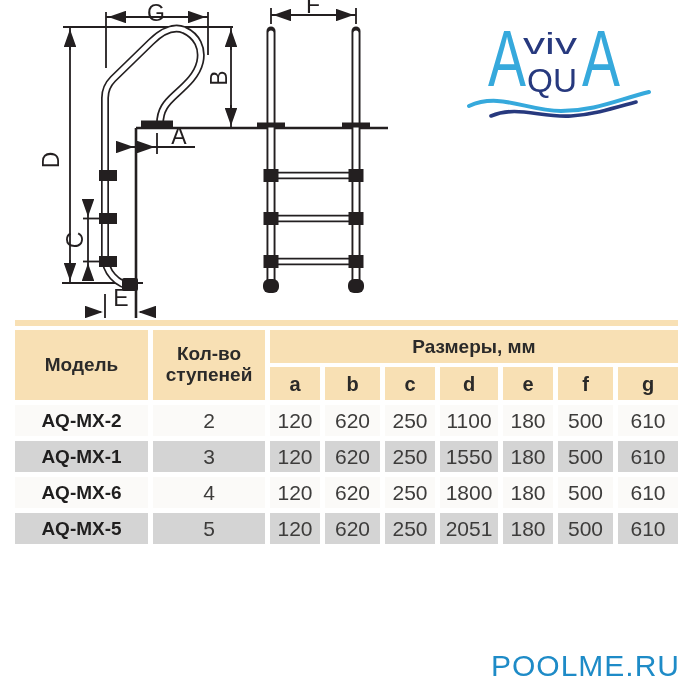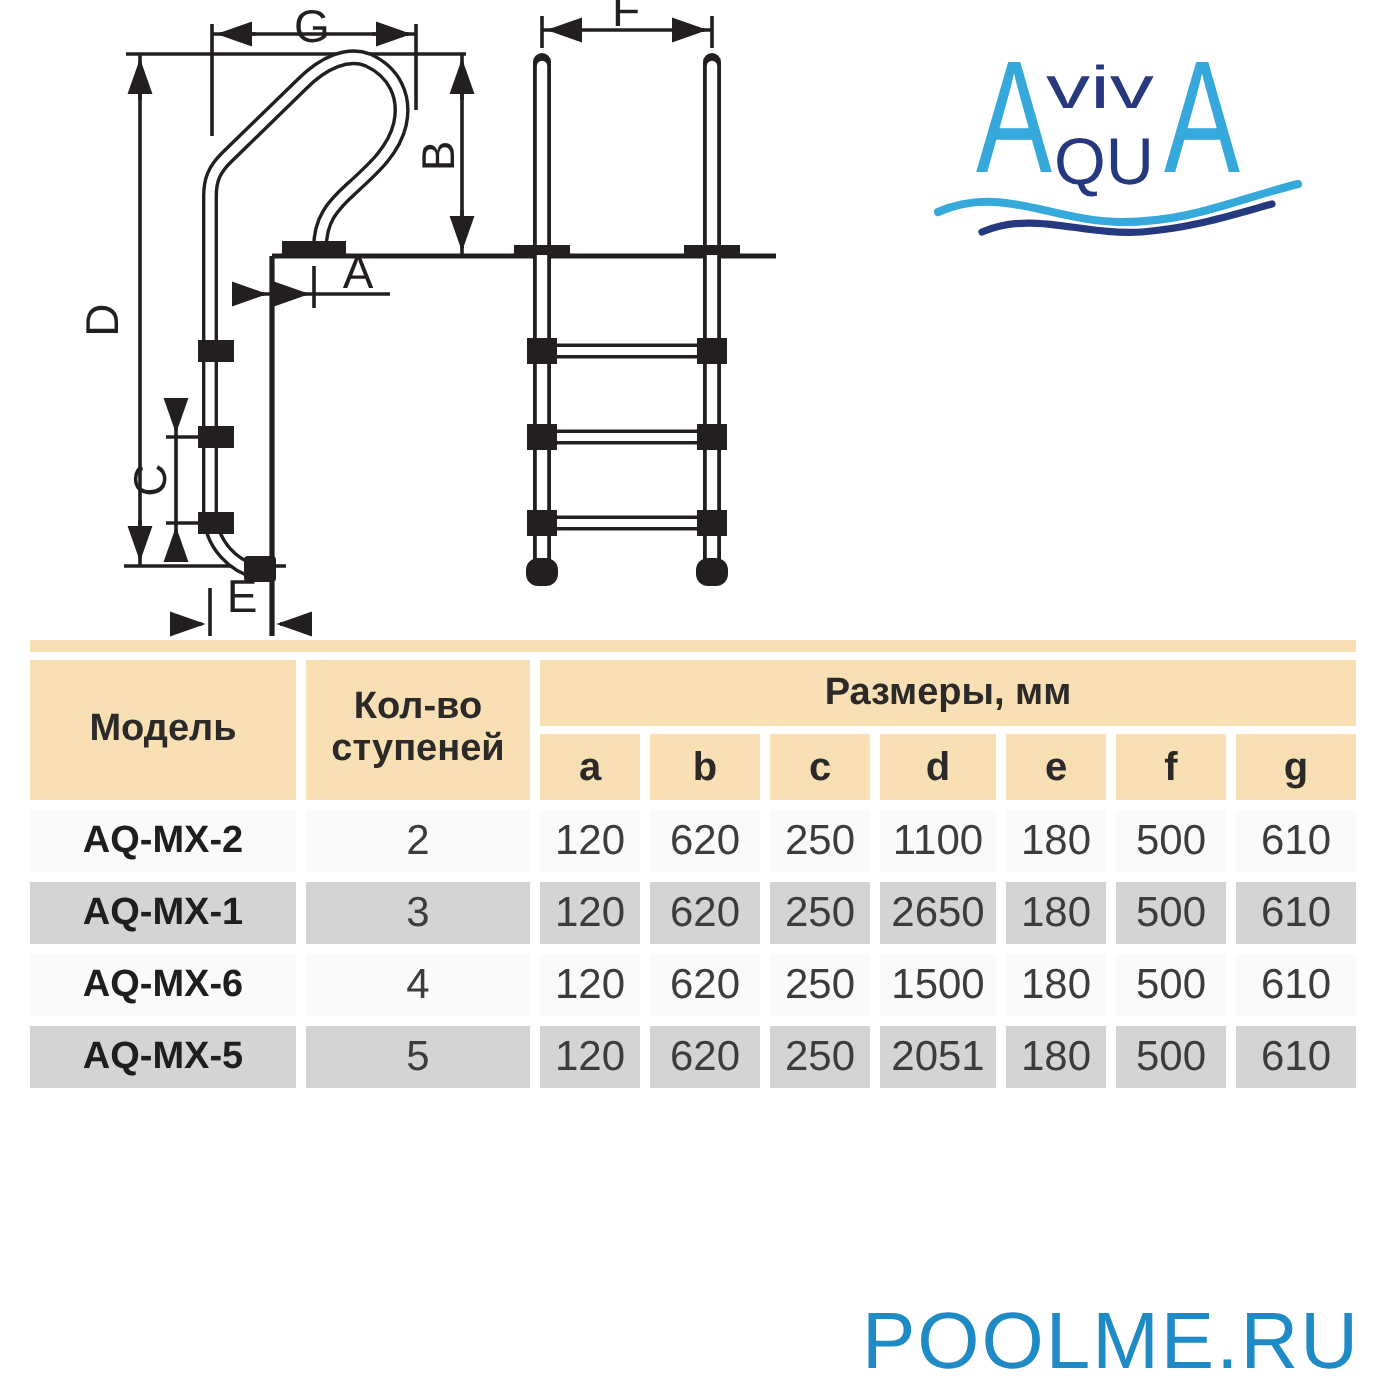--- a/index.html
+++ b/index.html
@@ -19,21 +19,21 @@
   .dims-sub{display:grid;grid-template-columns:50px 55px 50px 58px 50px 55px 60px;column-gap:5px;height:33px;}
   .dims-sub .hcell{font-size:20px;}
   .trow{display:grid;grid-template-columns:133px 112px 50px 55px 50px 58px 50px 55px 60px;
         column-gap:5px;height:31px;margin-top:5px;}
   .tcell{display:flex;align-items:center;justify-content:center;font-size:21px;color:#3d3c3b;}
   .tcell.model{font-weight:bold;font-size:19px;color:#1f1e1e;}
   .row-light .tcell{background:#fbfaf8;}
   .row-dark  .tcell{background:#d4d4d4;}
 
   
-  .watermark{position:absolute;right:13px;top:649px;font-size:40px;letter-spacing:1px;
+  .watermark{position:absolute;right:13px;top:649px;font-size:30px;letter-spacing:1px;
              color:#1e8bc7;font-weight:400;}
 
   
   .drawing{position:absolute;left:0;top:0;}
   .logo{position:absolute;left:455px;top:12px;}
 </style>
 </head>
 <body>
 
 <div class="page">
@@ -187,33 +187,33 @@
       <div class="tcell">500</div>
       <div class="tcell">610</div>
     </div>
 
     <div class="trow row-dark">
       <div class="tcell model">AQ-MX-1</div>
       <div class="tcell">3</div>
       <div class="tcell">120</div>
       <div class="tcell">620</div>
       <div class="tcell">250</div>
-      <div class="tcell">2650</div>
+      <div class="tcell">1550</div>
       <div class="tcell">180</div>
       <div class="tcell">500</div>
       <div class="tcell">610</div>
     </div>
 
     <div class="trow row-light">
       <div class="tcell model">AQ-MX-6</div>
       <div class="tcell">4</div>
       <div class="tcell">120</div>
       <div class="tcell">620</div>
       <div class="tcell">250</div>
-      <div class="tcell">1500</div>
+      <div class="tcell">1800</div>
       <div class="tcell">180</div>
       <div class="tcell">500</div>
       <div class="tcell">610</div>
     </div>
 
     <div class="trow row-dark">
       <div class="tcell model">AQ-MX-5</div>
       <div class="tcell">5</div>
       <div class="tcell">120</div>
       <div class="tcell">620</div>

